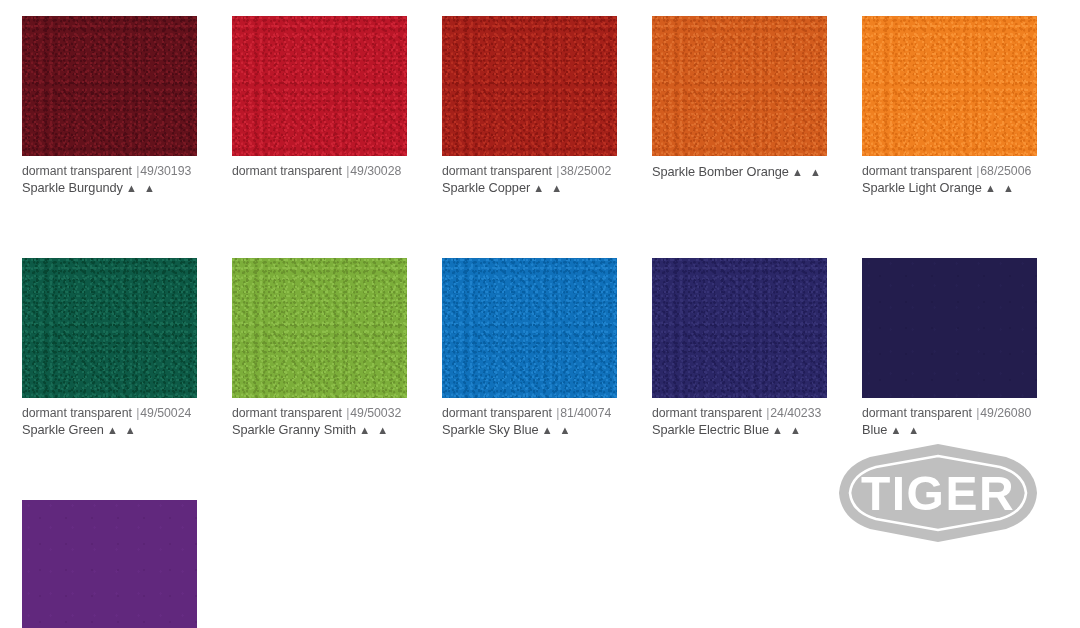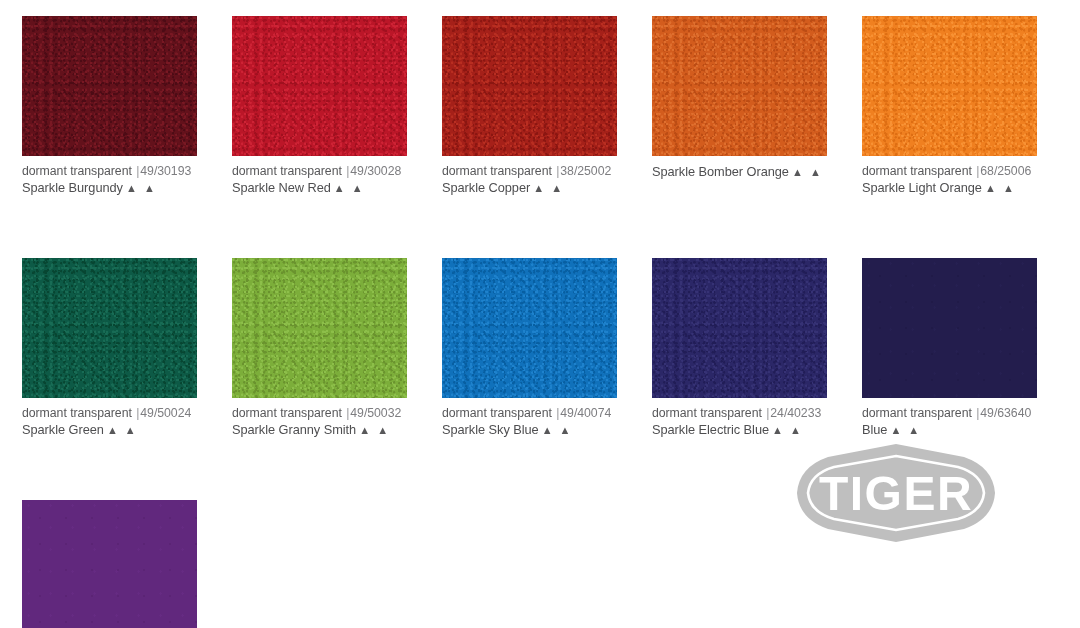--- a/index.html
+++ b/index.html
@@ -66,21 +66,21 @@
   .cap-line2 .tri {
     color: #58585a;
     font-size: 11px;
     letter-spacing: 2px;
     padding-left: 3px;
   }
 
   
   #logo {
     position: absolute;
-    left: 796px;
+    left: 838px;
     top: 443px;
     width: 200px;
     height: 100px;
   }
   #logo svg { display: block; width: 200px; height: 100px; }
 </style>
 </head>
 <body>
 
 <div id="page">
@@ -94,21 +94,20 @@
           <div class="cap-line1"><span>dormant transparent</span> <span class="bar">|</span><span class="code">49/30193</span></div>
           <div class="cap-line2"><span>Sparkle Burgundy</span><span class="tri">▲ ▲</span></div>
         </div>
       </div>
       <div class="cell">
         <div class="swatch" style="background: rgb(187, 22, 40);">
           <div class="grain" style="background: radial-gradient(circle at 12% 18%, rgb(210, 38, 56) 0px, rgb(210, 38, 56) 1px, transparent 1.4px) 0% 0% / 9px 9px, radial-gradient(circle at 38% 9%, rgb(157, 15, 30) 0px, rgb(157, 15, 30) 1px, transparent 1.4px) 0% 0% / 11px 11px, radial-gradient(circle at 62% 27%, rgb(210, 38, 56) 0px, rgb(210, 38, 56) 1px, transparent 1.4px) 0% 0% / 8px 8px, radial-gradient(circle at 84% 13%, rgb(157, 15, 30) 0px, rgb(157, 15, 30) 1px, transparent 1.4px) 0% 0% / 13px 13px, radial-gradient(circle at 22% 44%, rgb(157, 15, 30) 0px, rgb(157, 15, 30) 1px, transparent 1.4px) 0% 0% / 10px 10px, radial-gradient(circle at 52% 55%, rgb(210, 38, 56) 0px, rgb(210, 38, 56) 1px, transparent 1.4px) 0% 0% / 12px 12px, radial-gradient(circle at 74% 48%, rgb(157, 15, 30) 0px, rgb(157, 15, 30) 1px, transparent 1.4px) 0% 0% / 9px 9px, radial-gradient(circle at 9% 72%, rgb(210, 38, 56) 0px, rgb(210, 38, 56) 1px, transparent 1.4px) 0% 0% / 14px 14px, radial-gradient(circle at 44% 81%, rgb(157, 15, 30) 0px, rgb(157, 15, 30) 1px, transparent 1.4px) 0% 0% / 10px 10px, radial-gradient(circle at 68% 90%, rgb(210, 38, 56) 0px, rgb(210, 38, 56) 1px, transparent 1.4px) 0% 0% / 11px 11px, radial-gradient(circle at 91% 66%, rgb(157, 15, 30) 0px, rgb(157, 15, 30) 1px, transparent 1.4px) 0% 0% / 8px 8px, radial-gradient(circle at 30% 62%, rgb(210, 38, 56) 0px, rgb(210, 38, 56) 1px, transparent 1.4px) 0% 0% / 13px 13px; opacity: 0.85;"></div>
         </div>
         <div class="caption">
           <div class="cap-line1"><span>dormant transparent</span> <span class="bar">|</span><span class="code">49/30028</span></div>
-          <div class="cap-line2"><span>Sparkle New Red</span><span class="tri">▲ ▲</span></div>
         </div>
       </div>
       <div class="cell">
         <div class="swatch" style="background: rgb(165, 32, 25);">
           <div class="grain" style="background: radial-gradient(circle at 12% 18%, rgb(189, 49, 35) 0px, rgb(189, 49, 35) 1px, transparent 1.4px) 0% 0% / 9px 9px, radial-gradient(circle at 38% 9%, rgb(135, 21, 16) 0px, rgb(135, 21, 16) 1px, transparent 1.4px) 0% 0% / 11px 11px, radial-gradient(circle at 62% 27%, rgb(189, 49, 35) 0px, rgb(189, 49, 35) 1px, transparent 1.4px) 0% 0% / 8px 8px, radial-gradient(circle at 84% 13%, rgb(135, 21, 16) 0px, rgb(135, 21, 16) 1px, transparent 1.4px) 0% 0% / 13px 13px, radial-gradient(circle at 22% 44%, rgb(135, 21, 16) 0px, rgb(135, 21, 16) 1px, transparent 1.4px) 0% 0% / 10px 10px, radial-gradient(circle at 52% 55%, rgb(189, 49, 35) 0px, rgb(189, 49, 35) 1px, transparent 1.4px) 0% 0% / 12px 12px, radial-gradient(circle at 74% 48%, rgb(135, 21, 16) 0px, rgb(135, 21, 16) 1px, transparent 1.4px) 0% 0% / 9px 9px, radial-gradient(circle at 9% 72%, rgb(189, 49, 35) 0px, rgb(189, 49, 35) 1px, transparent 1.4px) 0% 0% / 14px 14px, radial-gradient(circle at 44% 81%, rgb(135, 21, 16) 0px, rgb(135, 21, 16) 1px, transparent 1.4px) 0% 0% / 10px 10px, radial-gradient(circle at 68% 90%, rgb(189, 49, 35) 0px, rgb(189, 49, 35) 1px, transparent 1.4px) 0% 0% / 11px 11px, radial-gradient(circle at 91% 66%, rgb(135, 21, 16) 0px, rgb(135, 21, 16) 1px, transparent 1.4px) 0% 0% / 8px 8px, radial-gradient(circle at 30% 62%, rgb(189, 49, 35) 0px, rgb(189, 49, 35) 1px, transparent 1.4px) 0% 0% / 13px 13px; opacity: 0.85;"></div>
         </div>
         <div class="caption">
           <div class="cap-line1"><span>dormant transparent</span> <span class="bar">|</span><span class="code">38/25002</span></div>
           <div class="cap-line2"><span>Sparkle Copper</span><span class="tri">▲ ▲</span></div>
         </div>
@@ -146,39 +145,39 @@
         <div class="caption">
           <div class="cap-line1"><span>dormant transparent</span> <span class="bar">|</span><span class="code">49/50032</span></div>
           <div class="cap-line2"><span>Sparkle Granny Smith</span><span class="tri">▲ ▲</span></div>
         </div>
       </div>
       <div class="cell">
         <div class="swatch" style="background: rgb(16, 113, 187);">
           <div class="grain" style="background: radial-gradient(circle at 12% 18%, rgb(33, 134, 209) 0px, rgb(33, 134, 209) 1px, transparent 1.4px) 0% 0% / 9px 9px, radial-gradient(circle at 38% 9%, rgb(6, 92, 158) 0px, rgb(6, 92, 158) 1px, transparent 1.4px) 0% 0% / 11px 11px, radial-gradient(circle at 62% 27%, rgb(33, 134, 209) 0px, rgb(33, 134, 209) 1px, transparent 1.4px) 0% 0% / 8px 8px, radial-gradient(circle at 84% 13%, rgb(6, 92, 158) 0px, rgb(6, 92, 158) 1px, transparent 1.4px) 0% 0% / 13px 13px, radial-gradient(circle at 22% 44%, rgb(6, 92, 158) 0px, rgb(6, 92, 158) 1px, transparent 1.4px) 0% 0% / 10px 10px, radial-gradient(circle at 52% 55%, rgb(33, 134, 209) 0px, rgb(33, 134, 209) 1px, transparent 1.4px) 0% 0% / 12px 12px, radial-gradient(circle at 74% 48%, rgb(6, 92, 158) 0px, rgb(6, 92, 158) 1px, transparent 1.4px) 0% 0% / 9px 9px, radial-gradient(circle at 9% 72%, rgb(33, 134, 209) 0px, rgb(33, 134, 209) 1px, transparent 1.4px) 0% 0% / 14px 14px, radial-gradient(circle at 44% 81%, rgb(6, 92, 158) 0px, rgb(6, 92, 158) 1px, transparent 1.4px) 0% 0% / 10px 10px, radial-gradient(circle at 68% 90%, rgb(33, 134, 209) 0px, rgb(33, 134, 209) 1px, transparent 1.4px) 0% 0% / 11px 11px, radial-gradient(circle at 91% 66%, rgb(6, 92, 158) 0px, rgb(6, 92, 158) 1px, transparent 1.4px) 0% 0% / 8px 8px, radial-gradient(circle at 30% 62%, rgb(33, 134, 209) 0px, rgb(33, 134, 209) 1px, transparent 1.4px) 0% 0% / 13px 13px; opacity: 0.85;"></div>
         </div>
         <div class="caption">
-          <div class="cap-line1"><span>dormant transparent</span> <span class="bar">|</span><span class="code">49/40074</span></div>
+          <div class="cap-line1"><span>dormant transparent</span> <span class="bar">|</span><span class="code">81/40074</span></div>
           <div class="cap-line2"><span>Sparkle Sky Blue</span><span class="tri">▲ ▲</span></div>
         </div>
       </div>
       <div class="cell">
         <div class="swatch" style="background: rgb(43, 39, 103);">
           <div class="grain" style="background: radial-gradient(circle at 12% 18%, rgb(56, 52, 120) 0px, rgb(56, 52, 120) 1px, transparent 1.4px) 0% 0% / 9px 9px, radial-gradient(circle at 38% 9%, rgb(32, 28, 85) 0px, rgb(32, 28, 85) 1px, transparent 1.4px) 0% 0% / 11px 11px, radial-gradient(circle at 62% 27%, rgb(56, 52, 120) 0px, rgb(56, 52, 120) 1px, transparent 1.4px) 0% 0% / 8px 8px, radial-gradient(circle at 84% 13%, rgb(32, 28, 85) 0px, rgb(32, 28, 85) 1px, transparent 1.4px) 0% 0% / 13px 13px, radial-gradient(circle at 22% 44%, rgb(32, 28, 85) 0px, rgb(32, 28, 85) 1px, transparent 1.4px) 0% 0% / 10px 10px, radial-gradient(circle at 52% 55%, rgb(56, 52, 120) 0px, rgb(56, 52, 120) 1px, transparent 1.4px) 0% 0% / 12px 12px, radial-gradient(circle at 74% 48%, rgb(32, 28, 85) 0px, rgb(32, 28, 85) 1px, transparent 1.4px) 0% 0% / 9px 9px, radial-gradient(circle at 9% 72%, rgb(56, 52, 120) 0px, rgb(56, 52, 120) 1px, transparent 1.4px) 0% 0% / 14px 14px, radial-gradient(circle at 44% 81%, rgb(32, 28, 85) 0px, rgb(32, 28, 85) 1px, transparent 1.4px) 0% 0% / 10px 10px, radial-gradient(circle at 68% 90%, rgb(56, 52, 120) 0px, rgb(56, 52, 120) 1px, transparent 1.4px) 0% 0% / 11px 11px, radial-gradient(circle at 91% 66%, rgb(32, 28, 85) 0px, rgb(32, 28, 85) 1px, transparent 1.4px) 0% 0% / 8px 8px, radial-gradient(circle at 30% 62%, rgb(56, 52, 120) 0px, rgb(56, 52, 120) 1px, transparent 1.4px) 0% 0% / 13px 13px; opacity: 0.85;"></div>
         </div>
         <div class="caption">
           <div class="cap-line1"><span>dormant transparent</span> <span class="bar">|</span><span class="code">24/40233</span></div>
           <div class="cap-line2"><span>Sparkle Electric Blue</span><span class="tri">▲ ▲</span></div>
         </div>
       </div>
       <div class="cell">
         <div class="swatch" style="background: rgb(35, 29, 77);">
           <div class="grain" style="background: radial-gradient(circle at 30% 25%, rgb(44, 38, 92) 0px, rgb(44, 38, 92) 1px, transparent 1.3px) 0% 0% / 22px 22px, radial-gradient(circle at 70% 70%, rgb(27, 22, 64) 0px, rgb(27, 22, 64) 1px, transparent 1.3px) 0% 0% / 26px 26px; opacity: 0.35;"></div>
         </div>
         <div class="caption">
-          <div class="cap-line1"><span>dormant transparent</span> <span class="bar">|</span><span class="code">49/63640</span></div>
+          <div class="cap-line1"><span>dormant transparent</span> <span class="bar">|</span><span class="code">49/26080</span></div>
           <div class="cap-line2"><span>Blue</span><span class="tri">▲ ▲</span></div>
         </div>
       </div>
       <div class="cell">
         <div class="swatch" style="background: rgb(97, 40, 125);">
           <div class="grain" style="background: radial-gradient(circle at 30% 25%, rgb(113, 51, 143) 0px, rgb(113, 51, 143) 1px, transparent 1.3px) 0% 0% / 22px 22px, radial-gradient(circle at 70% 70%, rgb(80, 31, 105) 0px, rgb(80, 31, 105) 1px, transparent 1.3px) 0% 0% / 26px 26px; opacity: 0.35;"></div>
         </div>
       </div>
     </div>
 

